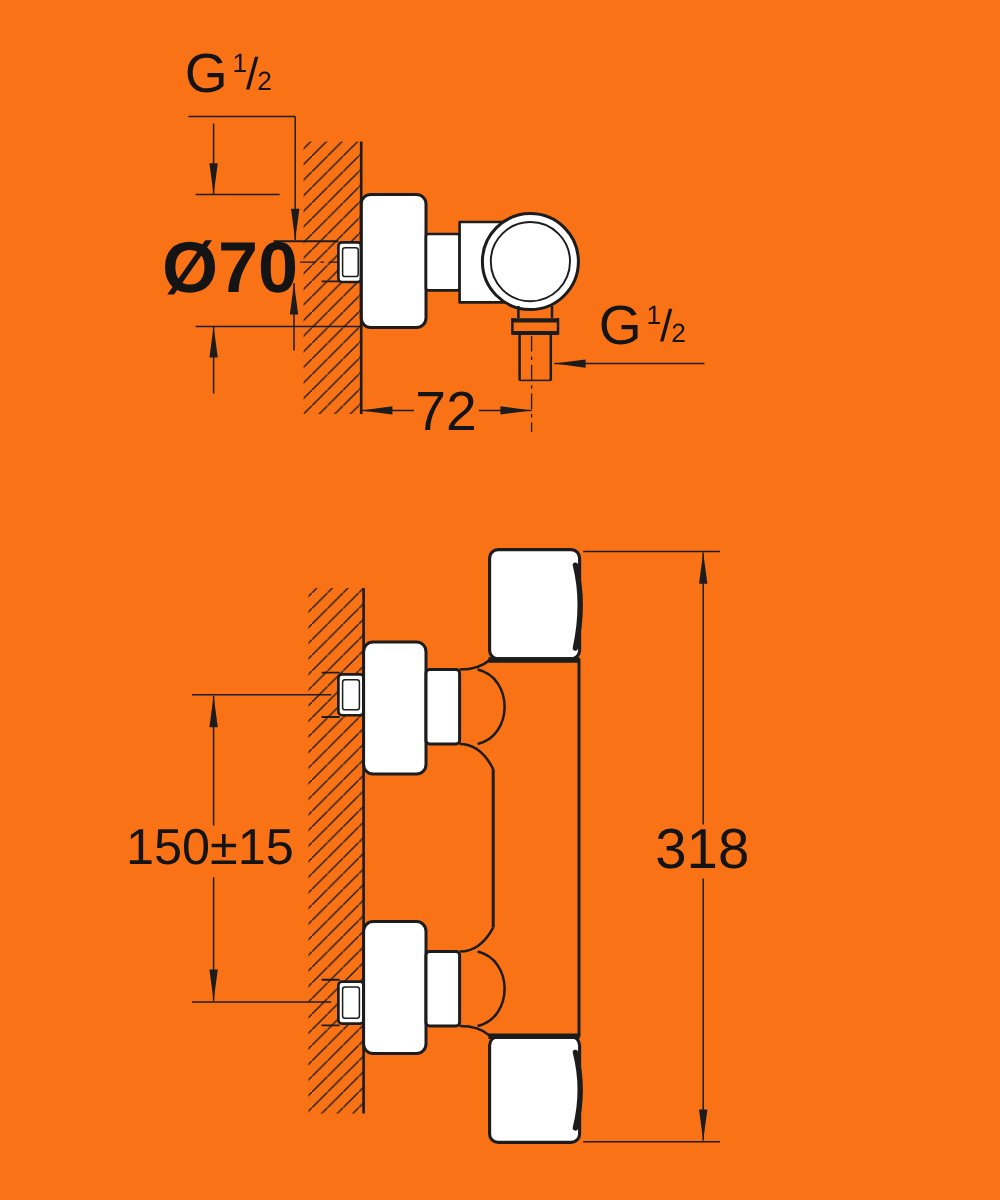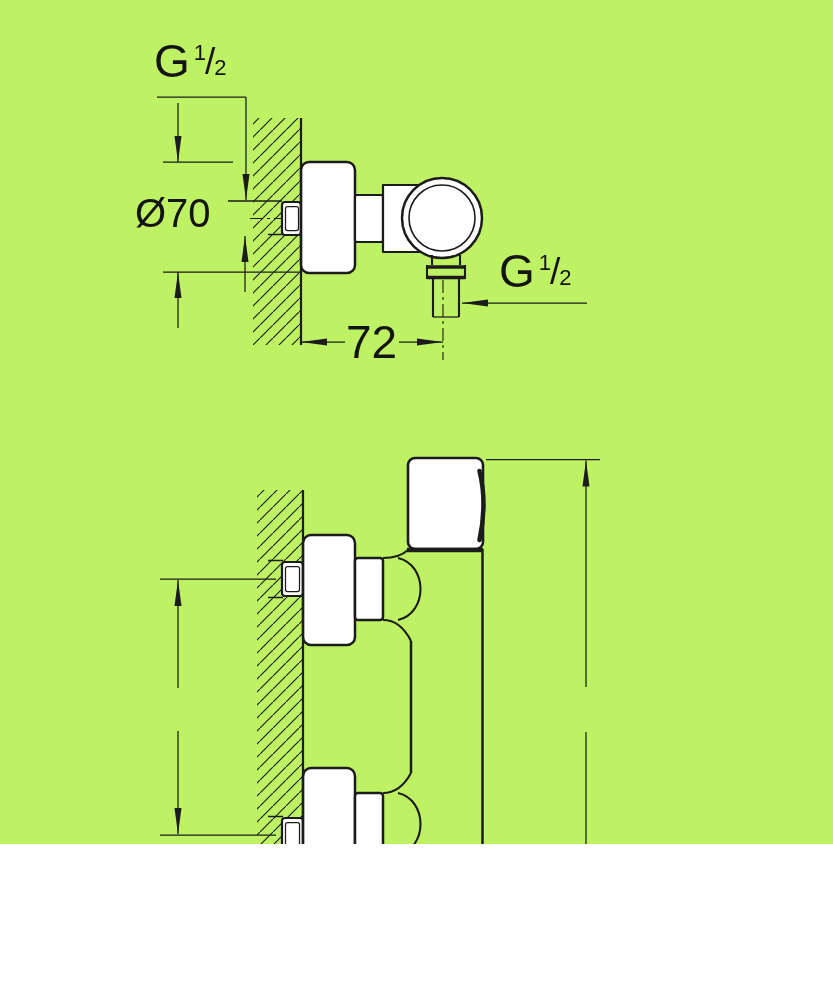--- a/index.html
+++ b/index.html
@@ -1,19 +1,19 @@
 <!DOCTYPE html>
 <html><head>
 <meta charset="utf-8">
 <style>
   html,body{margin:0;padding:0;background:#ffffff;}
   .canvas{
     position:relative;
-    width:833px;height:844px;
-    background:#bef264;
+    width:833px;height:1000px;
+    background:#f97316;
     font-family:"Liberation Sans", sans-serif;
     overflow:hidden;
   }
   .canvas svg{position:absolute;left:0;top:0;}
   
   .ln{stroke:#1c1c1c;fill:none;stroke-linecap:butt;stroke-linejoin:round;}
   .s12{stroke-width:1.25;}
   .s15{stroke-width:1.6;}
   .s2 {stroke-width:2.1;}
   .s22{stroke-width:2.2;}
@@ -23,21 +23,21 @@
   .s45{stroke-width:4.5;}
   .rnd{stroke-linecap:round;}
   .wf{fill:#ffffff;}
   .cl{stroke-width:1.1;stroke-dasharray:13 4 3 4;}
   .hl{stroke:#1c1c1c;stroke-width:1.15;}
   
   .lbl{position:absolute;color:#141414;white-space:nowrap;line-height:1;z-index:3;}
   .lbl.num92 {font-size:46px;}
   .lbl.num150{font-size:42px;}
   .lbl.num318{font-size:47px;}
-  .lbl.dia70 {font-size:40px;}
+  .lbl.dia70 {font-size:60px;font-weight:bold;}
   .glabel{font-size:46px;}
   .glabel .fr-n{font-size:22px;position:relative;top:-17px;margin-left:4px;}
   .glabel .fr-s{font-size:37px;position:relative;top:-3px;margin:0 -1px;}
   .glabel .fr-d{font-size:22px;position:relative;top:-2px;}
 </style>
 </head>
 <body>
 
 <div class="canvas">
 
@@ -120,15 +120,17 @@
   </div>
 
   <div class="lbl dia70" style="left:135px;top:193px;">Ø70</div>
 
   <div class="lbl glabel" style="left:499px;top:248px;">
     <span>G</span><span class="fr-n">1</span><span class="fr-s">/</span><span class="fr-d">2</span>
   </div>
 
   <div class="lbl num92" style="left:346px;top:319px;">72</div>
 
+  <div class="lbl num150" style="left:105px;top:685px;">150±15</div>
 
+  <div class="lbl num318" style="left:546px;top:683px;">318</div>
 
 </div>
 
 </body></html>

